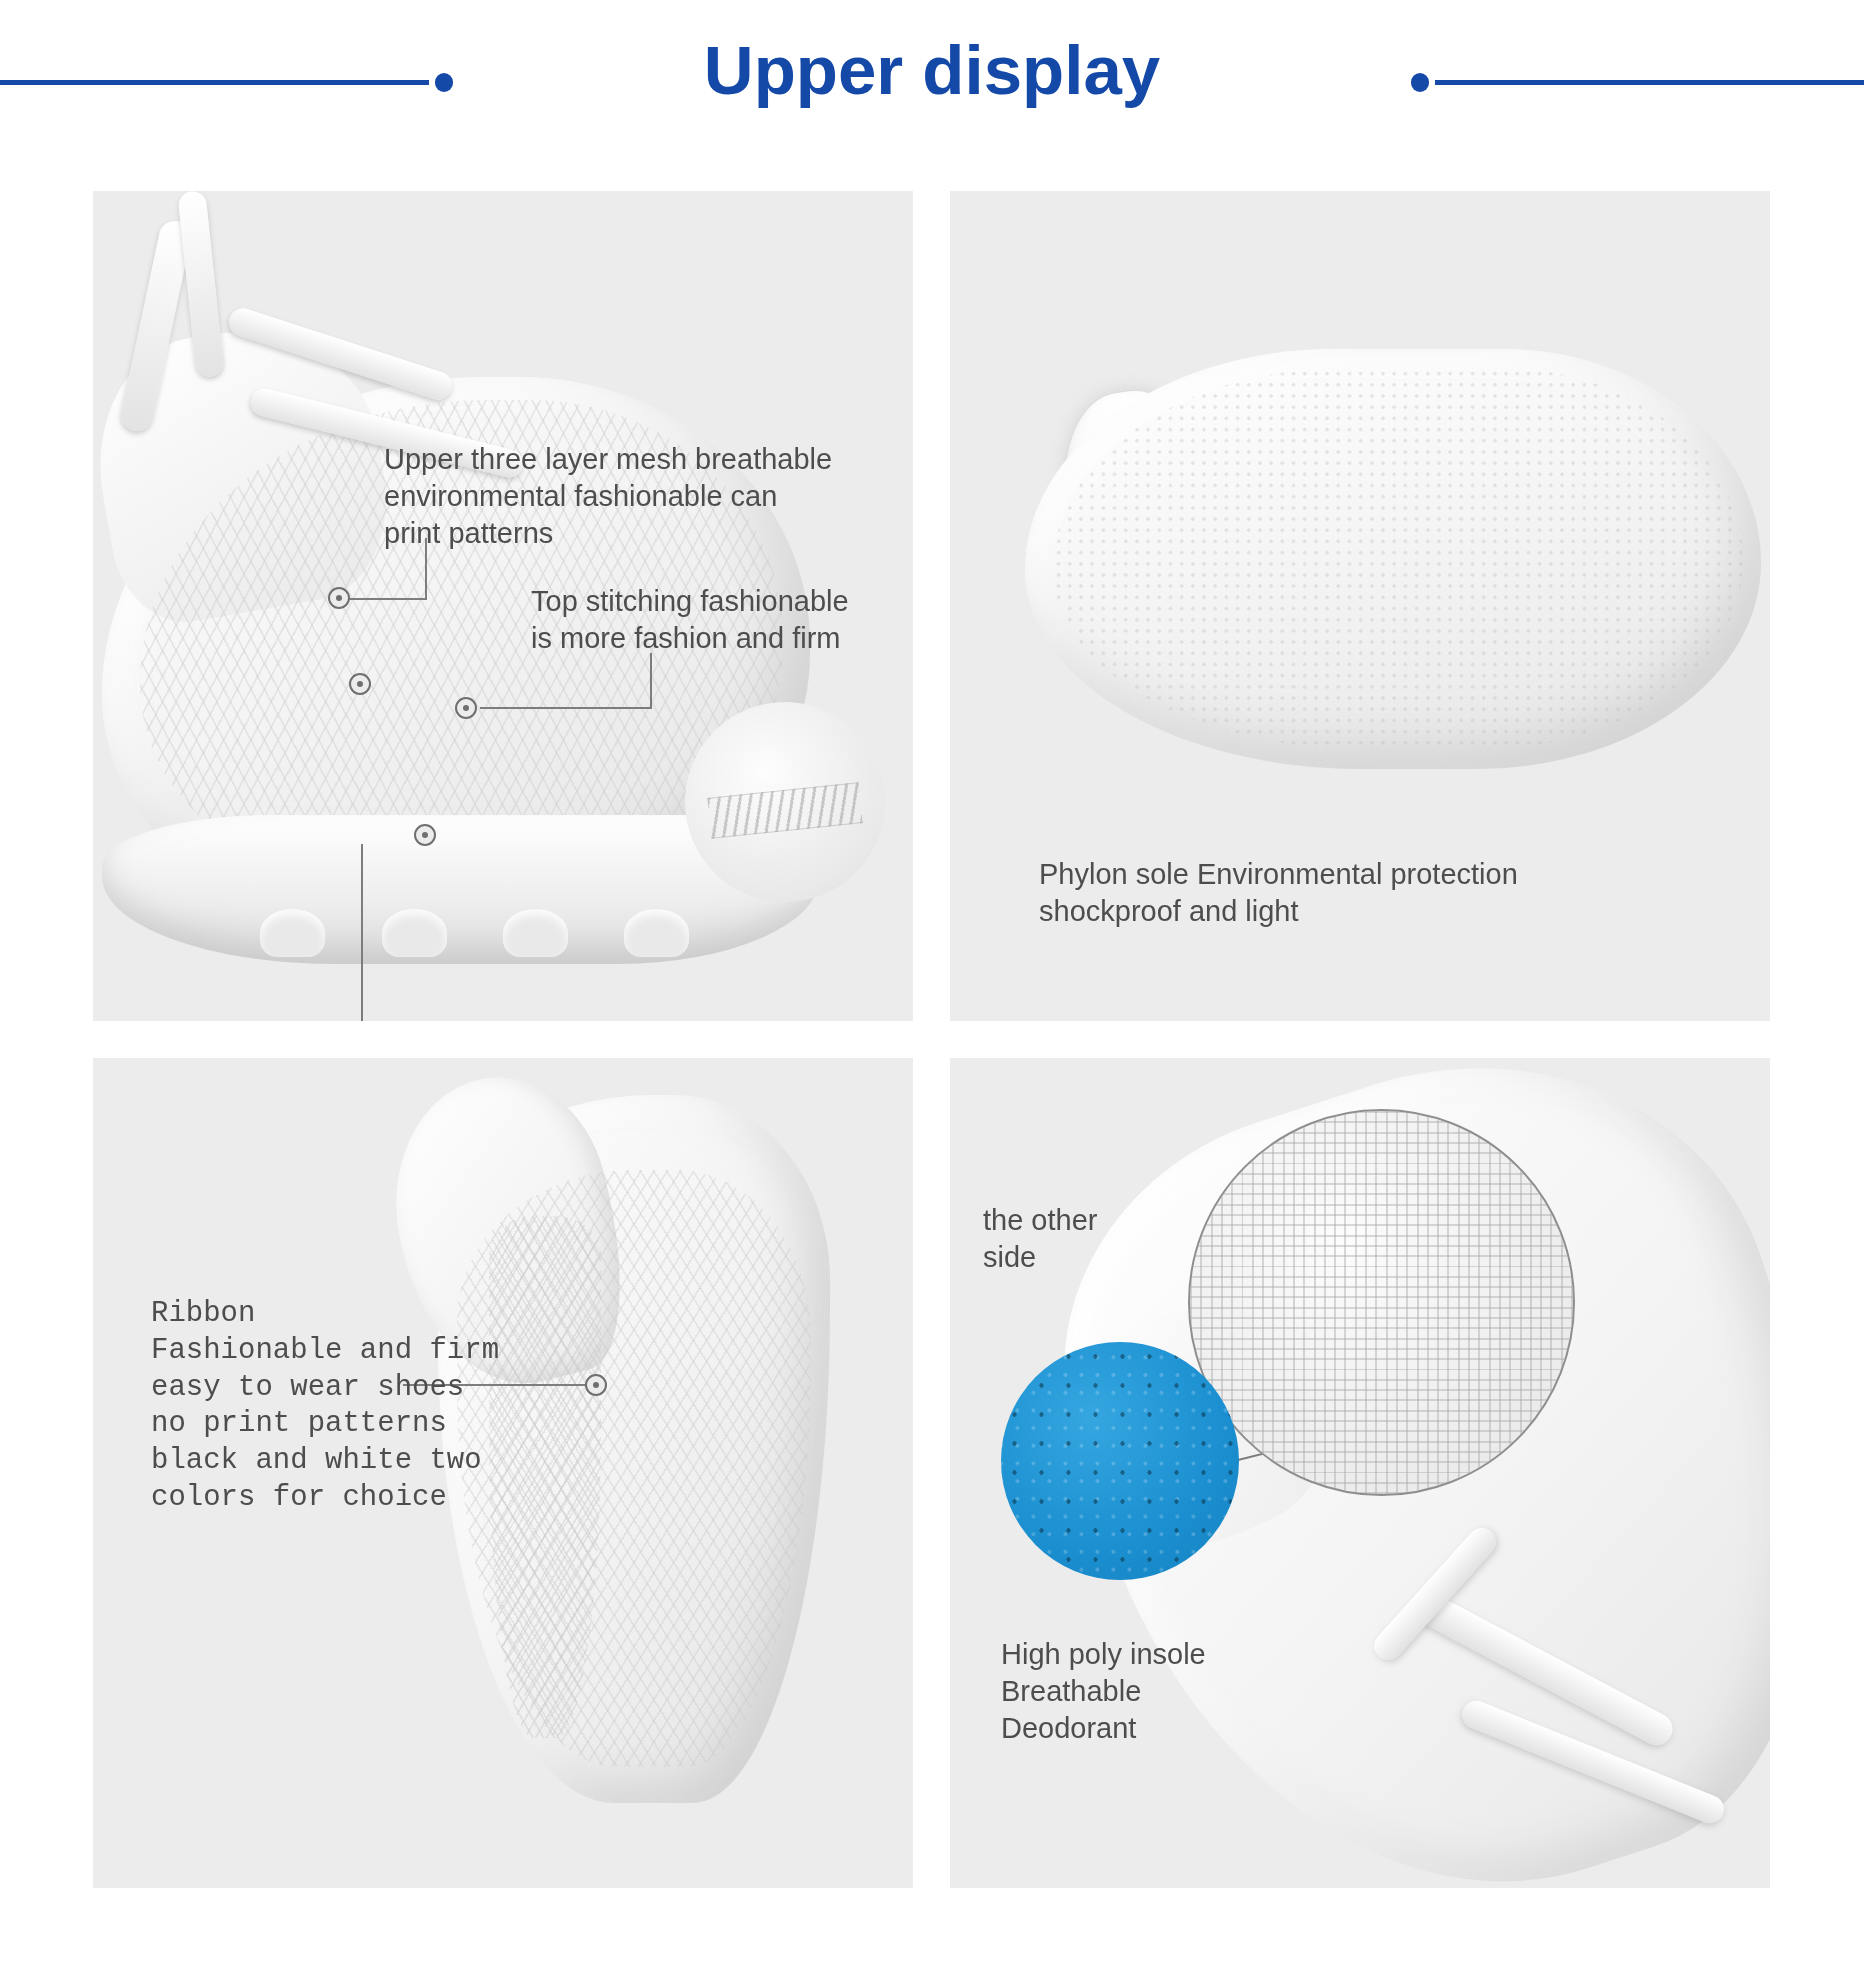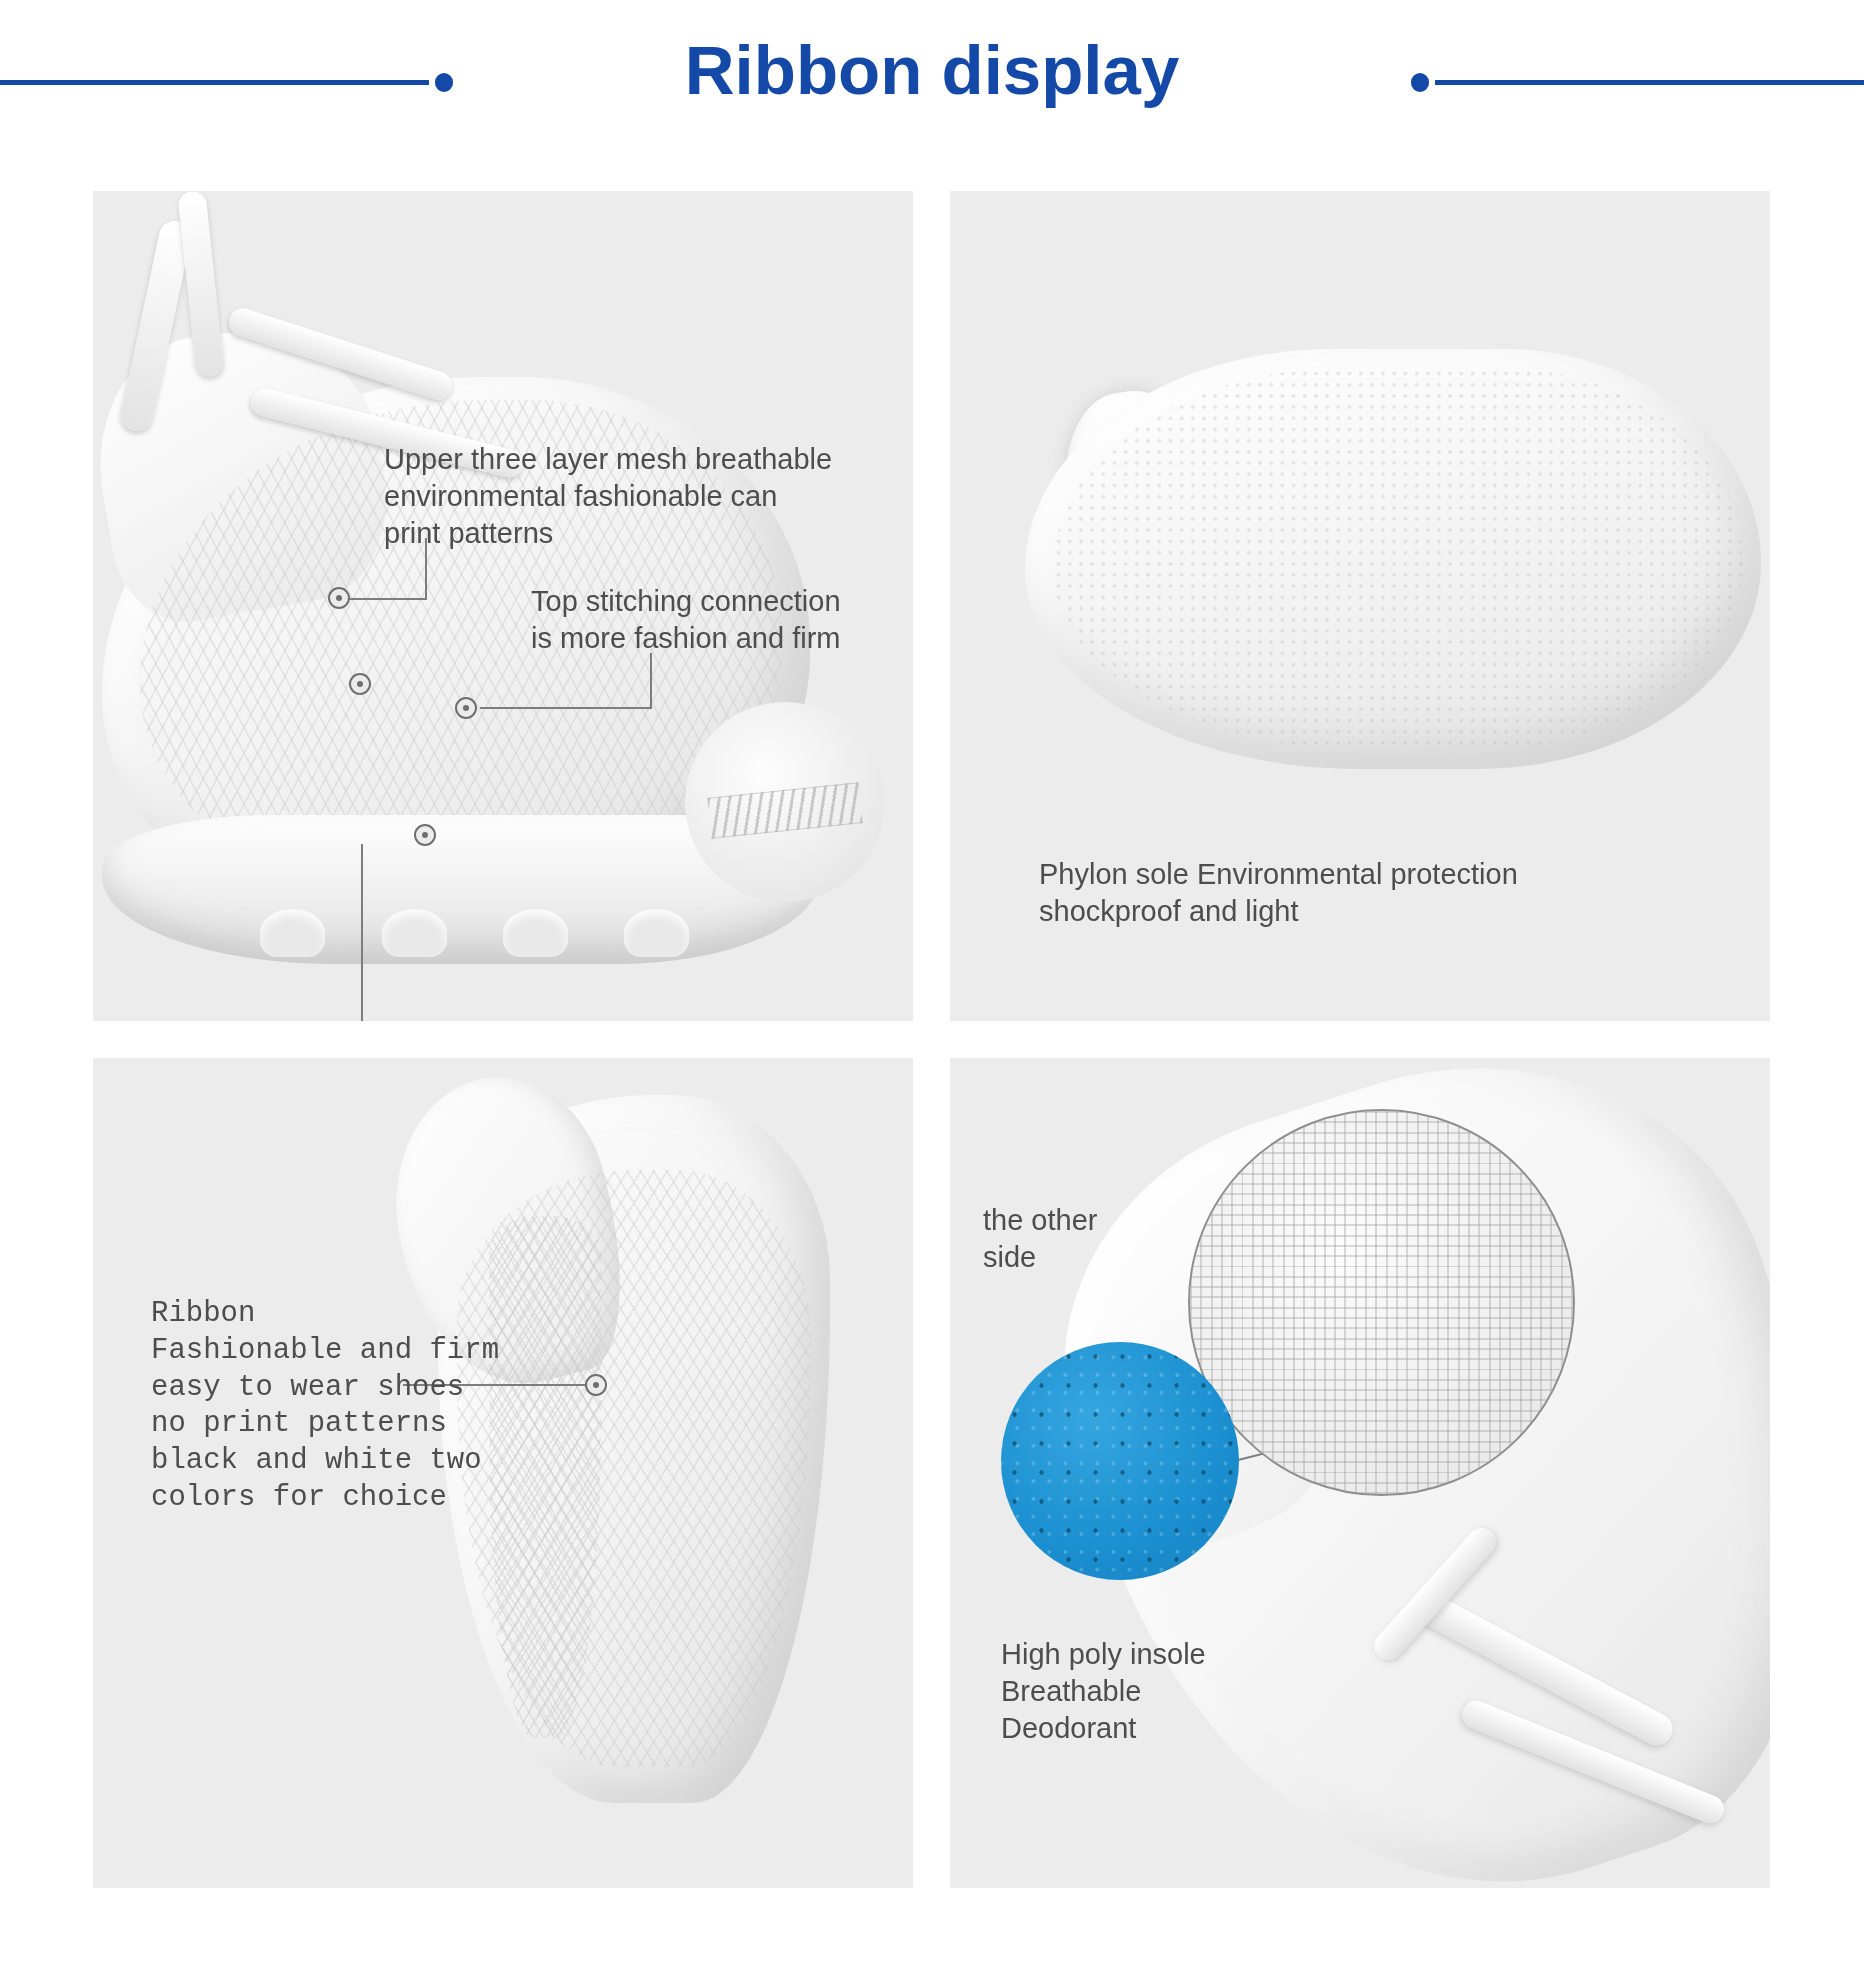--- a/index.html
+++ b/index.html
@@ -378,21 +378,21 @@
   .p4-c2 { left: 51px; top: 578px; width: 392px; }
 </style>
 </head>
 <body>
 
 <div class="header">
   <div class="deco deco-left">
     <div class="deco-line"></div>
     <div class="deco-dot"></div>
   </div>
-  <h1 class="header-title">Ribbon display</h1>
+  <h1 class="header-title">Upper display</h1>
   <div class="deco deco-right">
     <div class="deco-line"></div>
     <div class="deco-dot"></div>
   </div>
 </div>
 
 <div class="grid">
 
   <div class="panel">
 
@@ -412,21 +412,21 @@
       </div>
     </div>
 
     <div class="bubble p1-bubble">
       <div class="p1-bubble-stitch"></div>
     </div>
 
     <div class="callout p1-c1">Upper three layer mesh breathable
 environmental  fashionable can
 print patterns</div>
-    <div class="callout p1-c2">Top stitching connection
+    <div class="callout p1-c2">Top stitching fashionable
 is more fashion and firm</div>
 
     <div class="leader" style="left:245px;top:407px;width:89px;height:1.9px;"></div>
     <div class="leader" style="left:332px;top:347px;width:1.9px;height:62px;"></div>
 
     <div class="leader" style="left:387px;top:516px;width:172px;height:1.9px;"></div>
     <div class="leader" style="left:557px;top:462px;width:1.9px;height:56px;"></div>
 
     <div class="leader" style="left:268px;top:653px;width:1.9px;height:280px;"></div>
 

